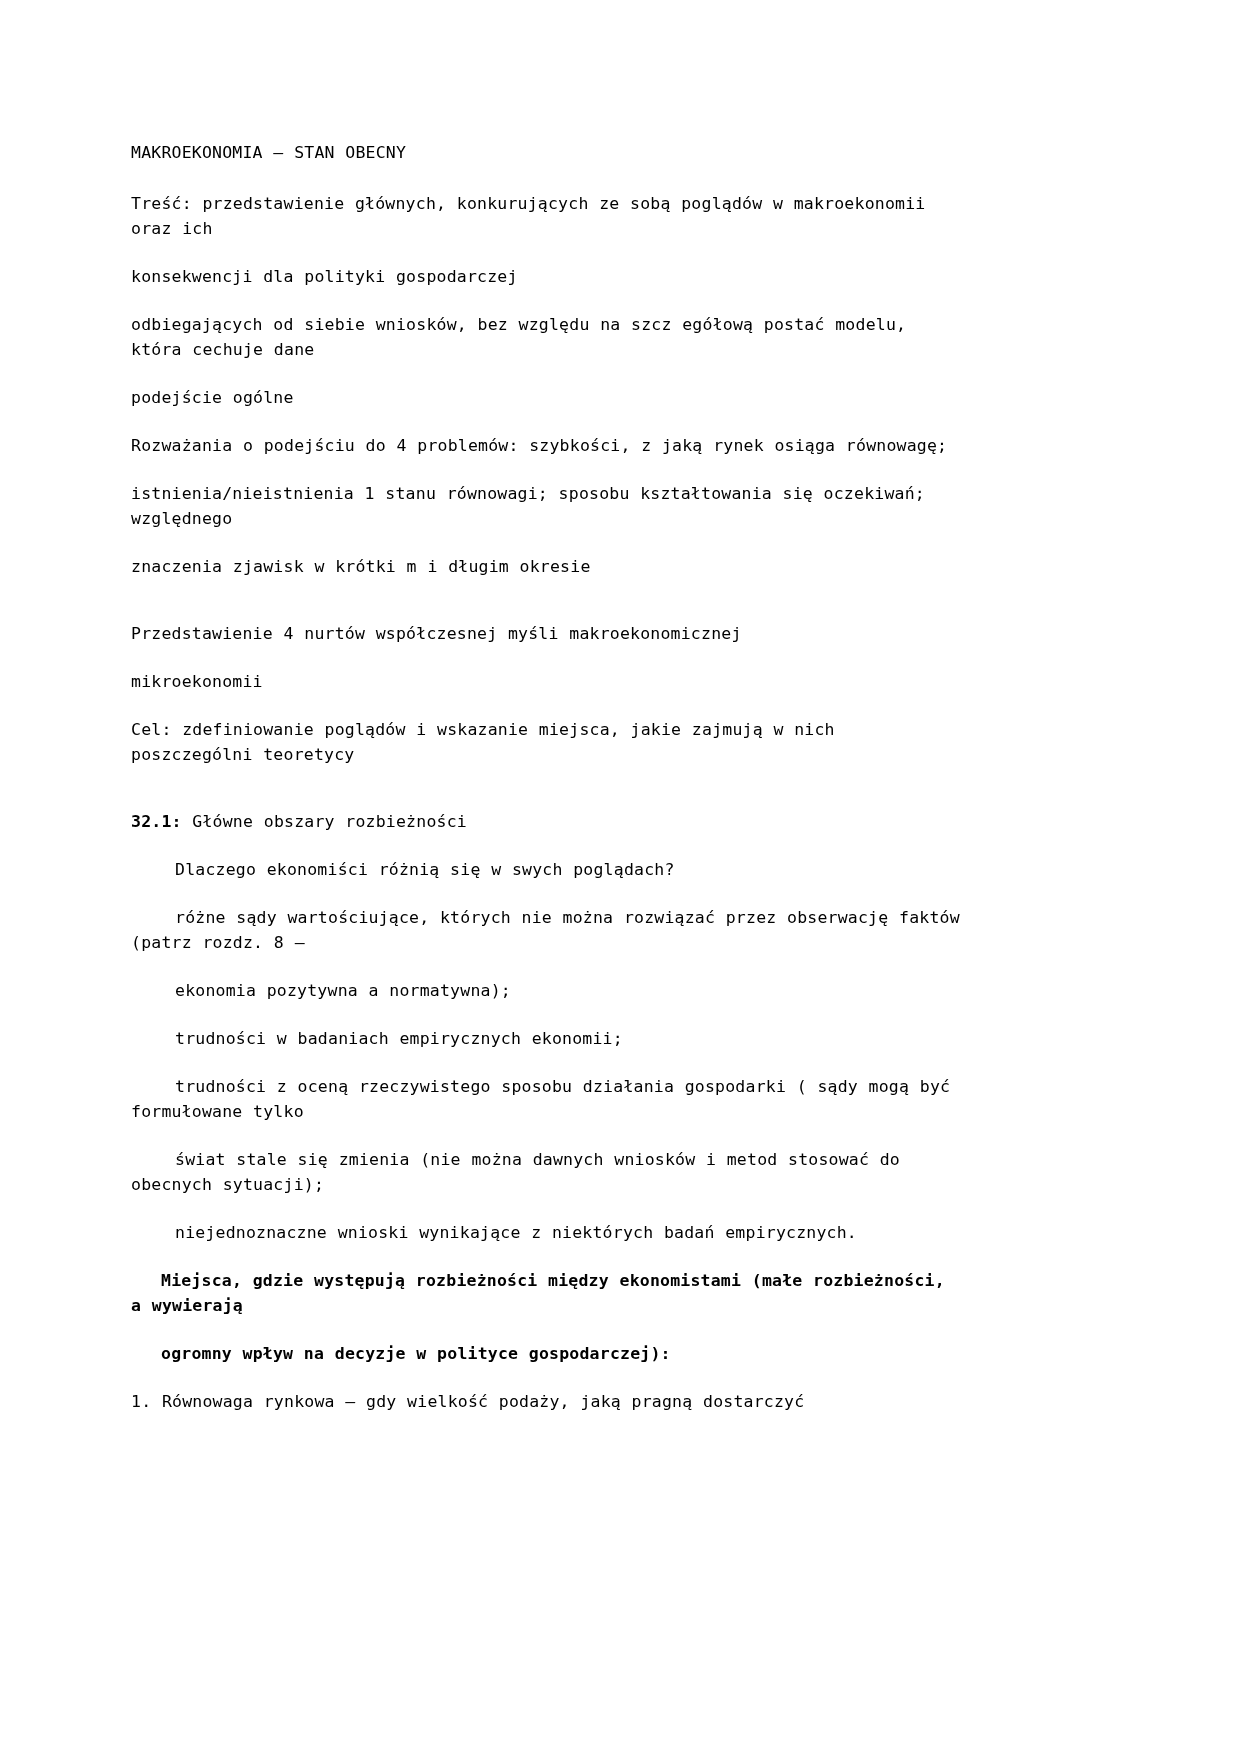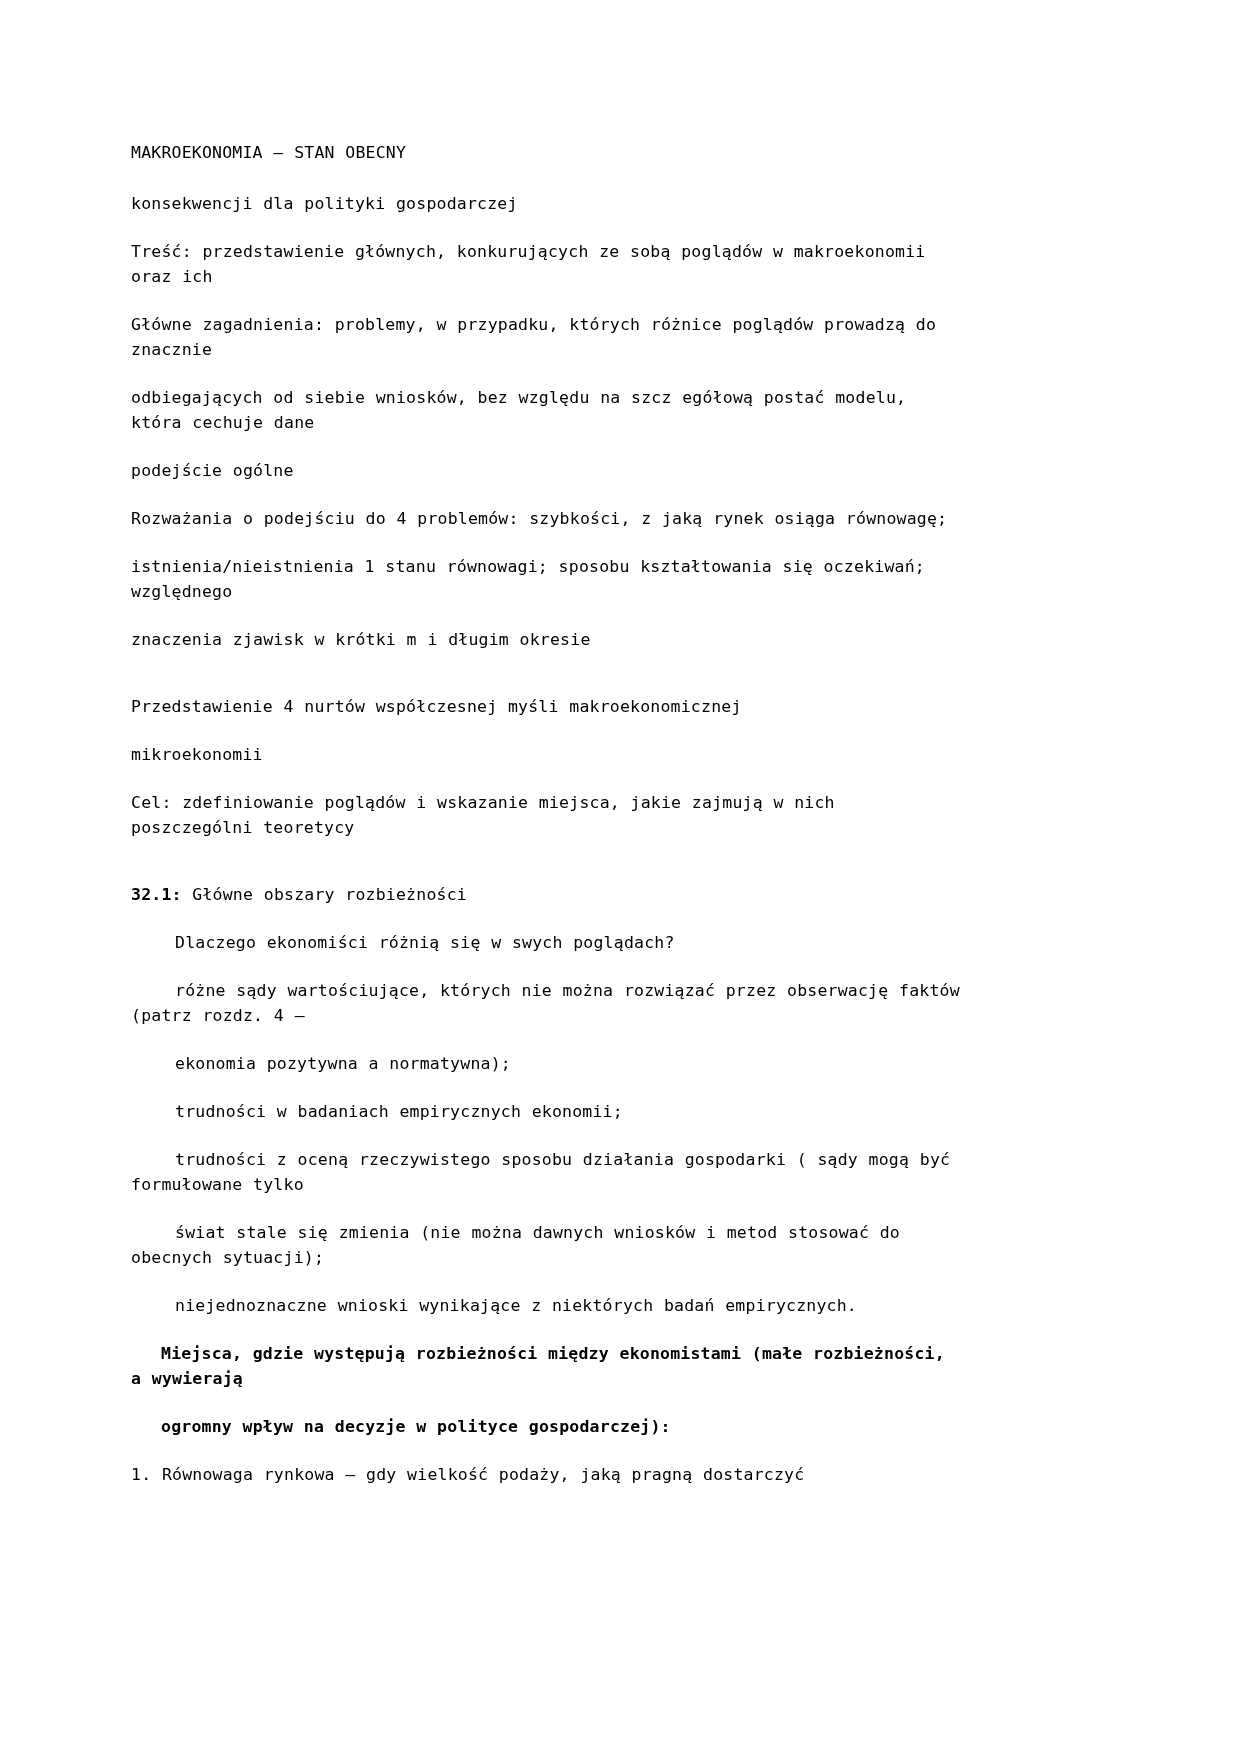--- a/index.html
+++ b/index.html
@@ -55,25 +55,24 @@
   }
 </style>
 </head>
 <body>
 
 <div class="page">
   <div class="content">
 
     <p class="para heading">MAKROEKONOMIA – STAN OBECNY</p>
 
+    <p class="para">Treść: przedstawienie głównych, konkurujących ze sobą poglądów w makroekonomii oraz ich</p>
+
     <p class="para">konsekwencji dla polityki gospodarczej</p>
 
-    <p class="para">Treść: przedstawienie głównych, konkurujących ze sobą poglądów w makroekonomii oraz ich</p>
-
-    <p class="para">Główne zagadnienia: problemy, w przypadku, których różnice poglądów prowadzą do znacznie</p>
 
     <p class="para">odbiegających od siebie wniosków, bez względu na szcz egółową postać modelu, która cechuje dane</p>
 
     <p class="para">podejście ogólne</p>
 
     <p class="para">Rozważania o podejściu do 4 problemów: szybkości, z jaką rynek osiąga równowagę;</p>
 
     <p class="para">istnienia/nieistnienia 1 stanu równowagi; sposobu kształtowania się oczekiwań; względnego</p>
 
     <p class="para">znaczenia zjawisk w krótki m i długim okresie</p>
@@ -81,21 +80,21 @@
     <p class="para spacer-top">Przedstawienie 4 nurtów współczesnej myśli makroekonomicznej</p>
 
     <p class="para">mikroekonomii</p>
 
     <p class="para">Cel: zdefiniowanie poglądów i wskazanie miejsca, jakie zajmują w nich poszczególni teoretycy</p>
 
     <p class="para spacer-top"><span class="section-num">32.1:</span><span> Główne obszary rozbieżności</span></p>
 
     <p class="para indent">Dlaczego ekonomiści różnią się w swych poglądach?</p>
 
-    <p class="para indent">różne sądy wartościujące, których nie można rozwiązać przez obserwację faktów (patrz rozdz. 4 –</p>
+    <p class="para indent">różne sądy wartościujące, których nie można rozwiązać przez obserwację faktów (patrz rozdz. 8 –</p>
 
     <p class="para indent">ekonomia pozytywna a normatywna);</p>
 
     <p class="para indent">trudności w badaniach empirycznych ekonomii;</p>
 
     <p class="para indent">trudności z oceną rzeczywistego sposobu działania gospodarki ( sądy mogą być formułowane tylko</p>
 
 
     <p class="para indent">świat stale się zmienia (nie można dawnych wniosków i metod stosować do obecnych sytuacji);</p>
 

